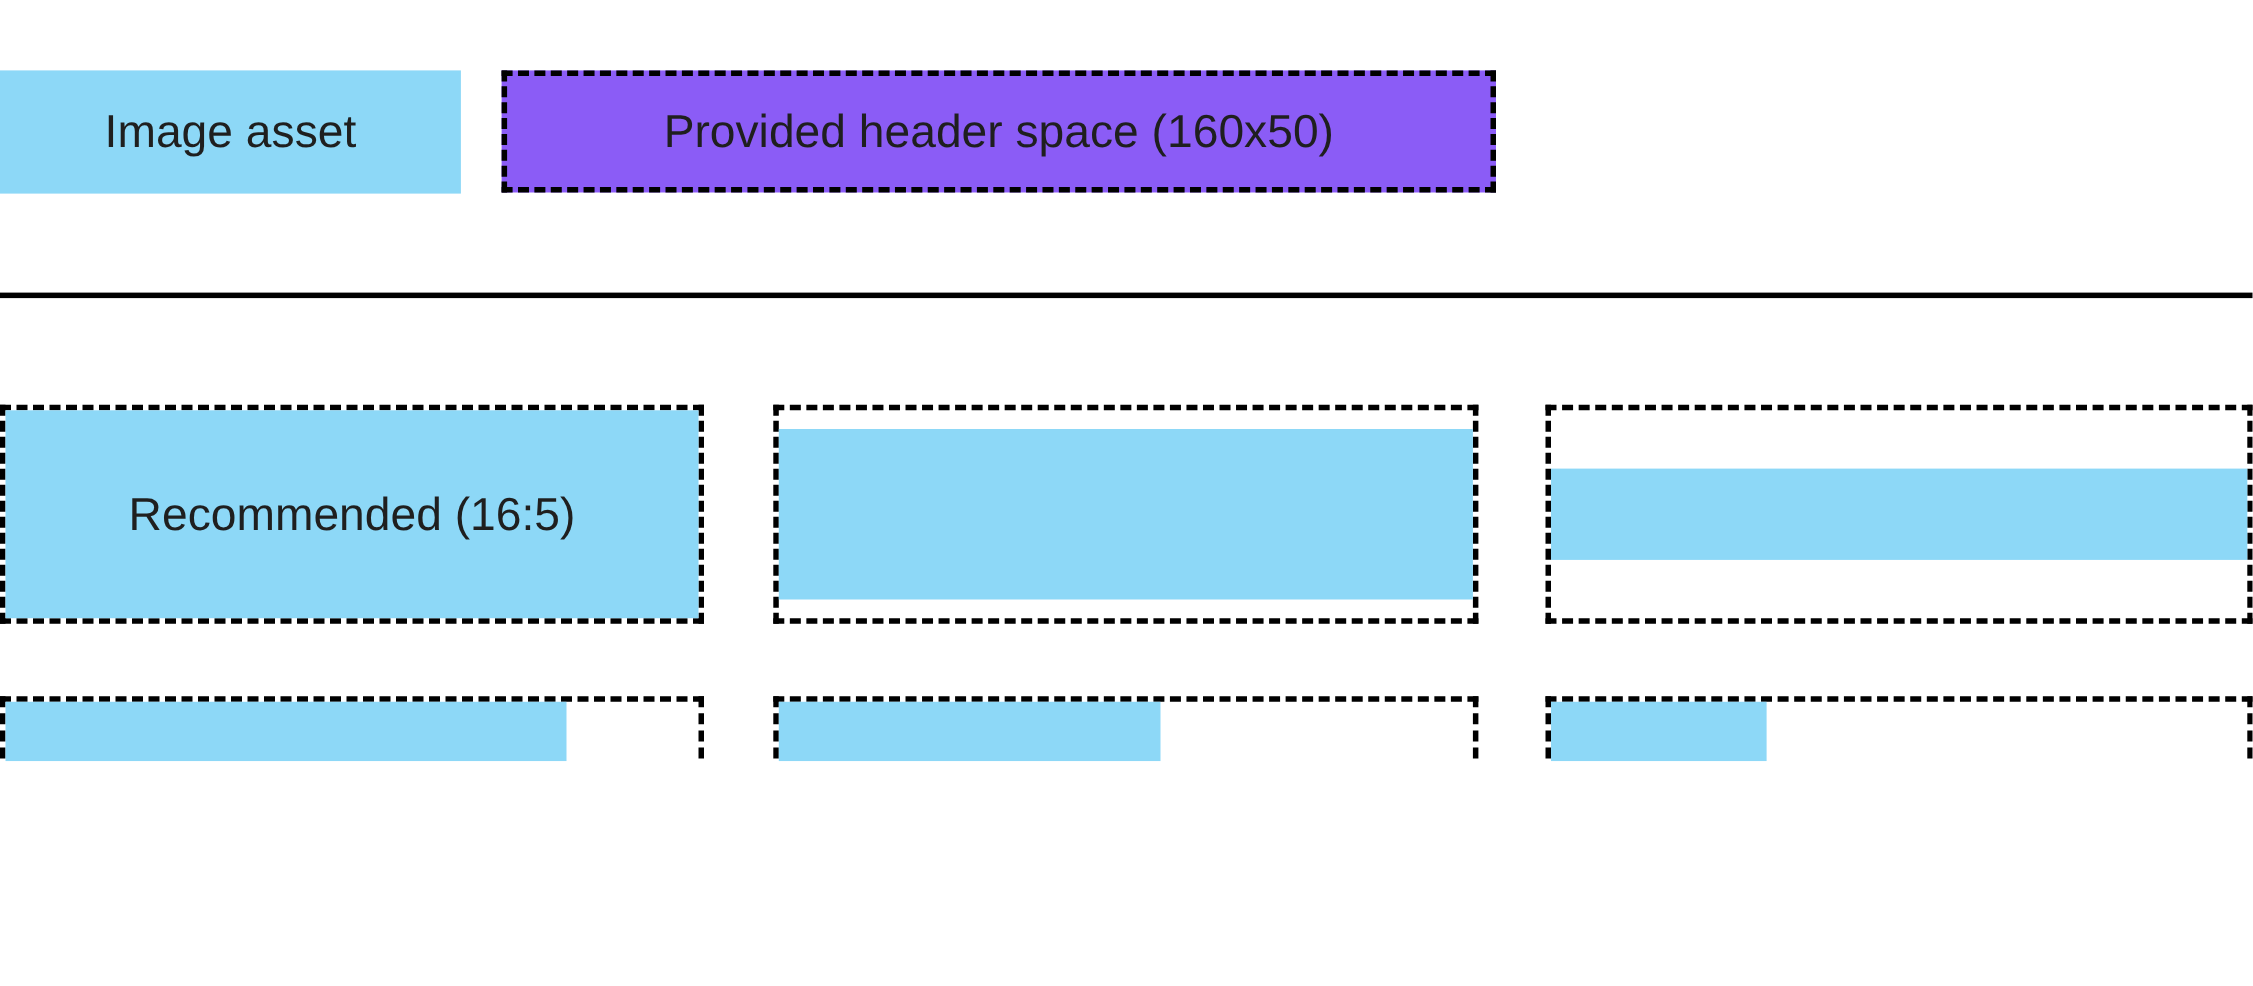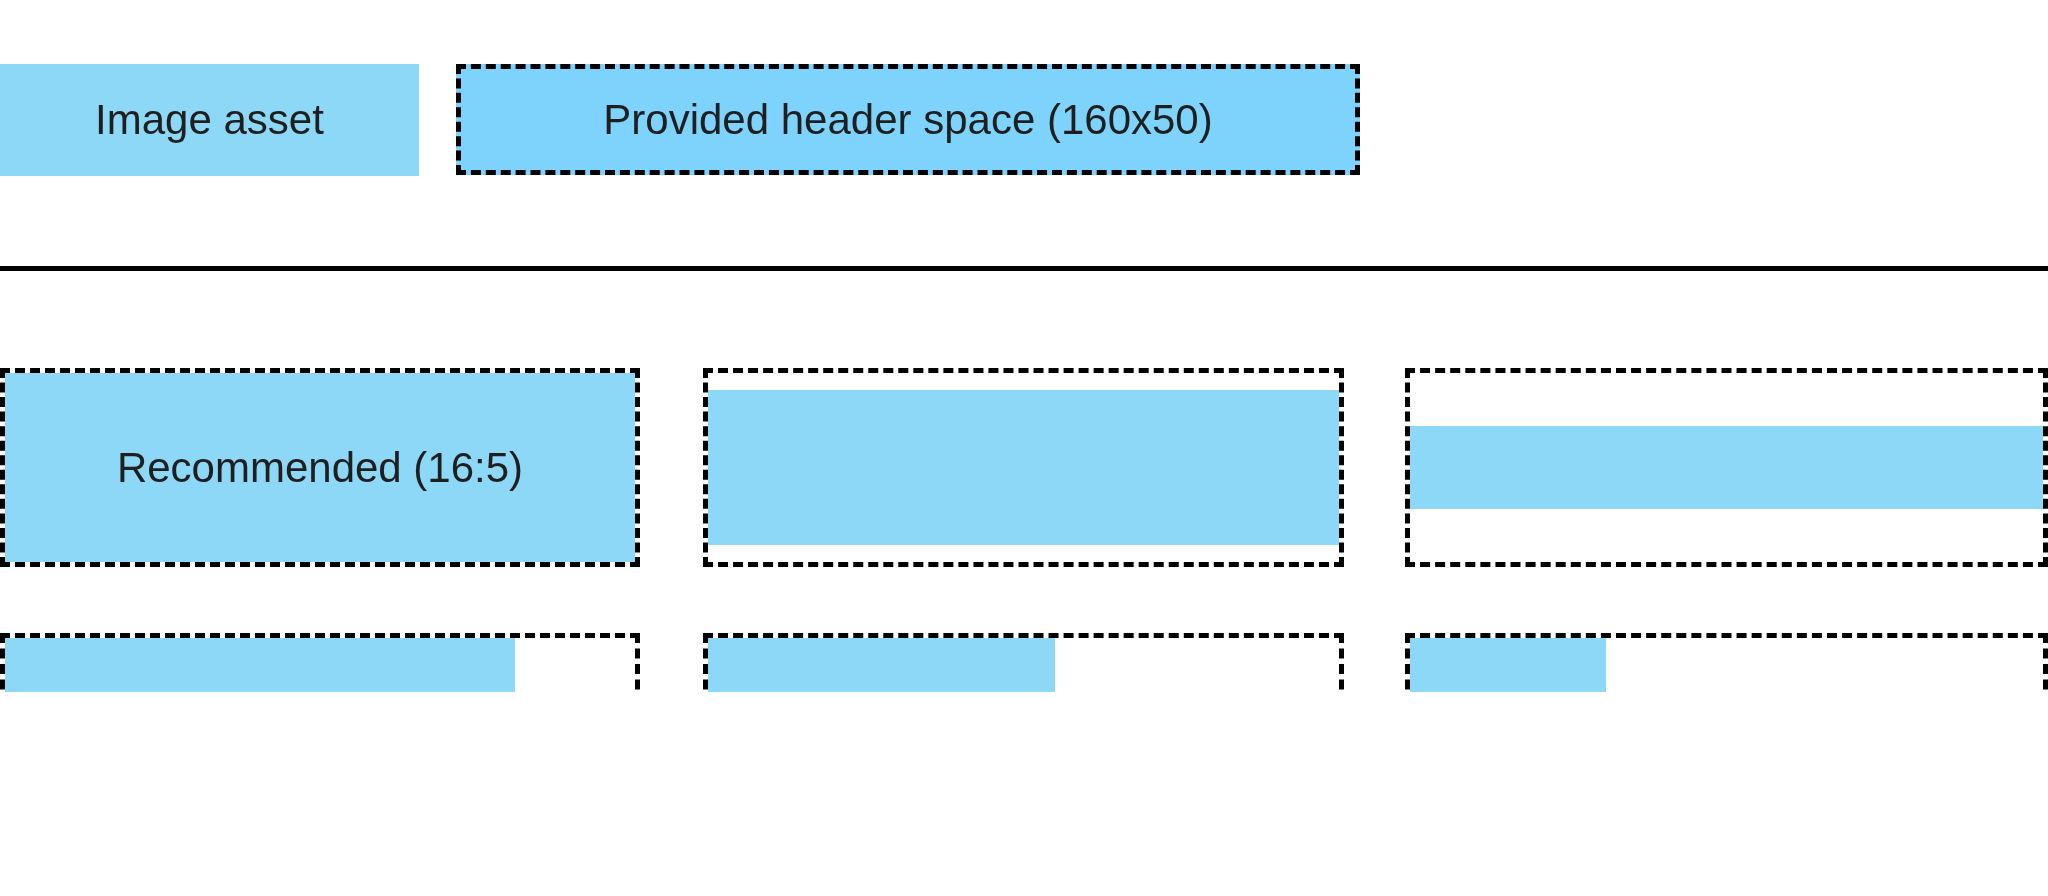--- a/index.html
+++ b/index.html
@@ -31,21 +31,21 @@
     position: absolute;
     left: 456px;
     top: 64px;
     width: 904px;
     height: 111px;
     box-sizing: border-box;
     border: 5px dashed var(--outline, #000000);
     display: flex;
     align-items: center;
     justify-content: center;
-    background: #7dd3fc;
+    background: #8b5cf6;
   }
   .legend-label {
     font-size: 42px;
     line-height: 1;
     white-space: nowrap;
   }
   .divider {
     position: absolute;
     left: 0;
     top: 266px;

